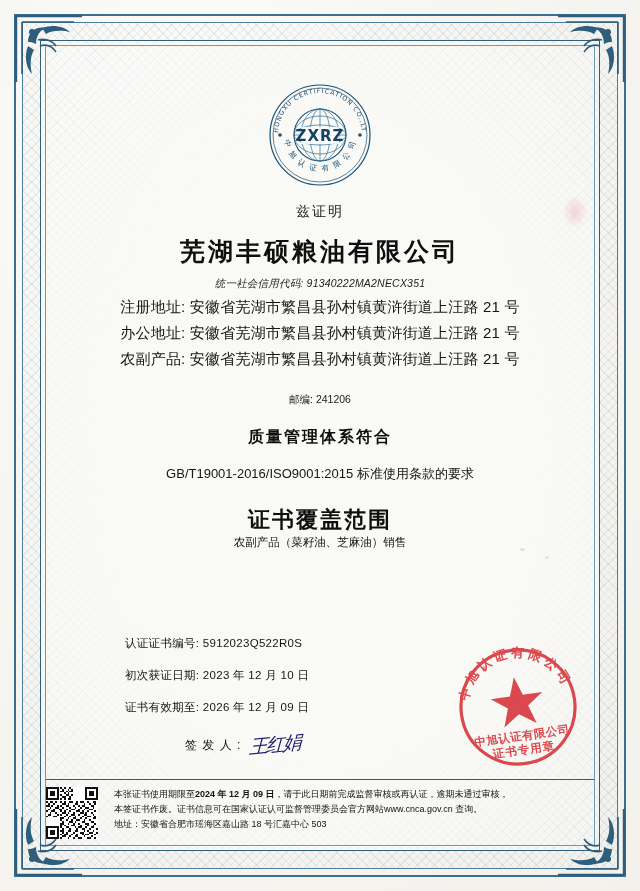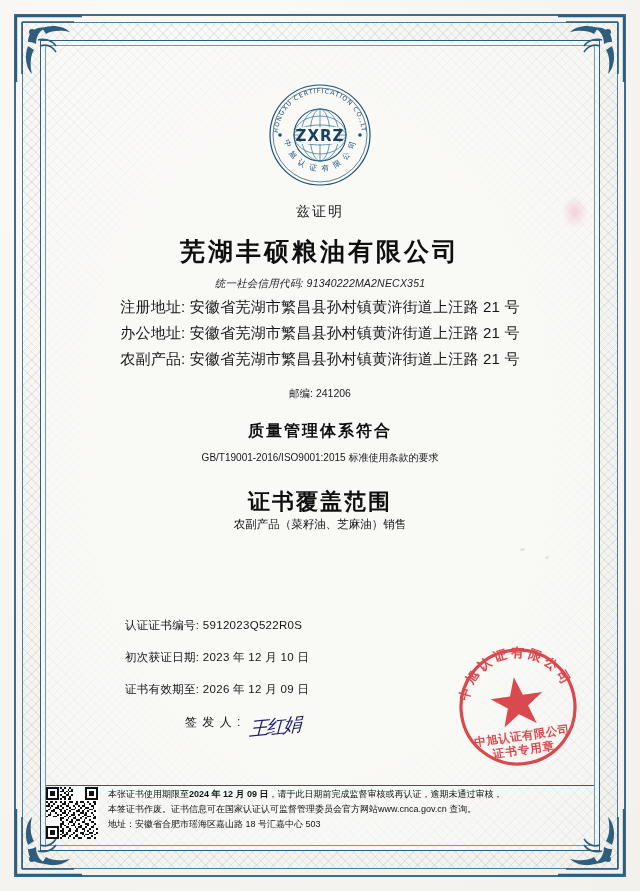--- a/index.html
+++ b/index.html
@@ -141,35 +141,35 @@
 
   .addr-line {
     margin-top: 7px;
     font-size: 15px;
     color: #161616;
     letter-spacing: 0.2px;
   }
   .addr-line .lbl { }
 
   .postcode {
-    margin-top: 18px;
+    margin-top: 24px;
     font-size: 10.5px;
     color: #222;
   }
 
   .section-head {
     margin-top: 20px;
     font-size: 16px;
     font-weight: bold;
     letter-spacing: 2px;
     color: #0f0f0f;
   }
   .section-sub {
-    margin-top: 9px;
-    font-size: 10px;
+    margin-top: 17px;
+    font-size: 13px;
     color: #161616;
   }
 
   .section-head2 {
     margin-top: 22px;
     font-size: 22px;
     font-weight: bold;
     letter-spacing: 2px;
     color: #0f0f0f;
   }
@@ -193,20 +193,21 @@
   .meta-row .mlabel { }
   .meta-row .mval { }
 
   .sign-row {
     margin-top: 14px;
     padding-left: 118px;
     text-align: left;
     font-size: 12px;
     color: #151515;
     display: flex;
+    align-items: center;
     letter-spacing: 1px;
   }
   .signature {
     display: inline-block;
     margin-left: 8px;
     font-family: "DejaVu Serif", serif;
     font-style: italic;
     font-size: 19px;
     color: #1b1b6b;
     transform: rotate(-6deg) skewX(-8deg);
@@ -226,23 +227,24 @@
   }
   .seal svg { display: block; }
 
   
   .footer {
     position: absolute;
     left: 46px;
     right: 46px;
     bottom: 52px;
     border-top: 1px solid #2f5d7c;
-    padding-top: 1px;
+    padding-top: 7px;
     display: flex;
     align-items: flex-start;
+    gap: 6px;
   }
   .qr {
     width: 52px;
     height: 52px;
     flex: 0 0 52px;
     margin-right: 10px;
   }
   .footer-text {
     text-align: left;
     font-size: 9px;

